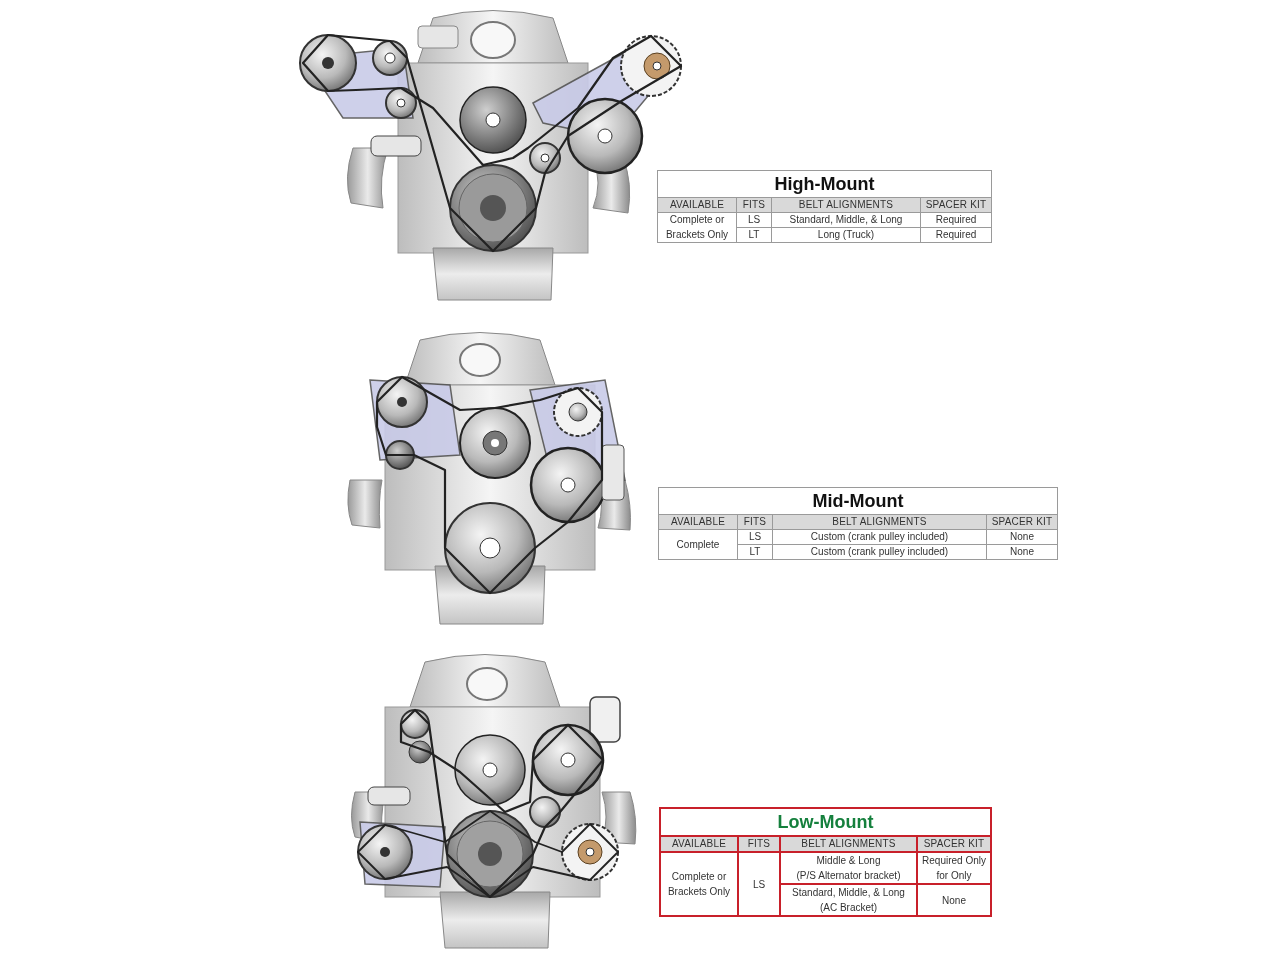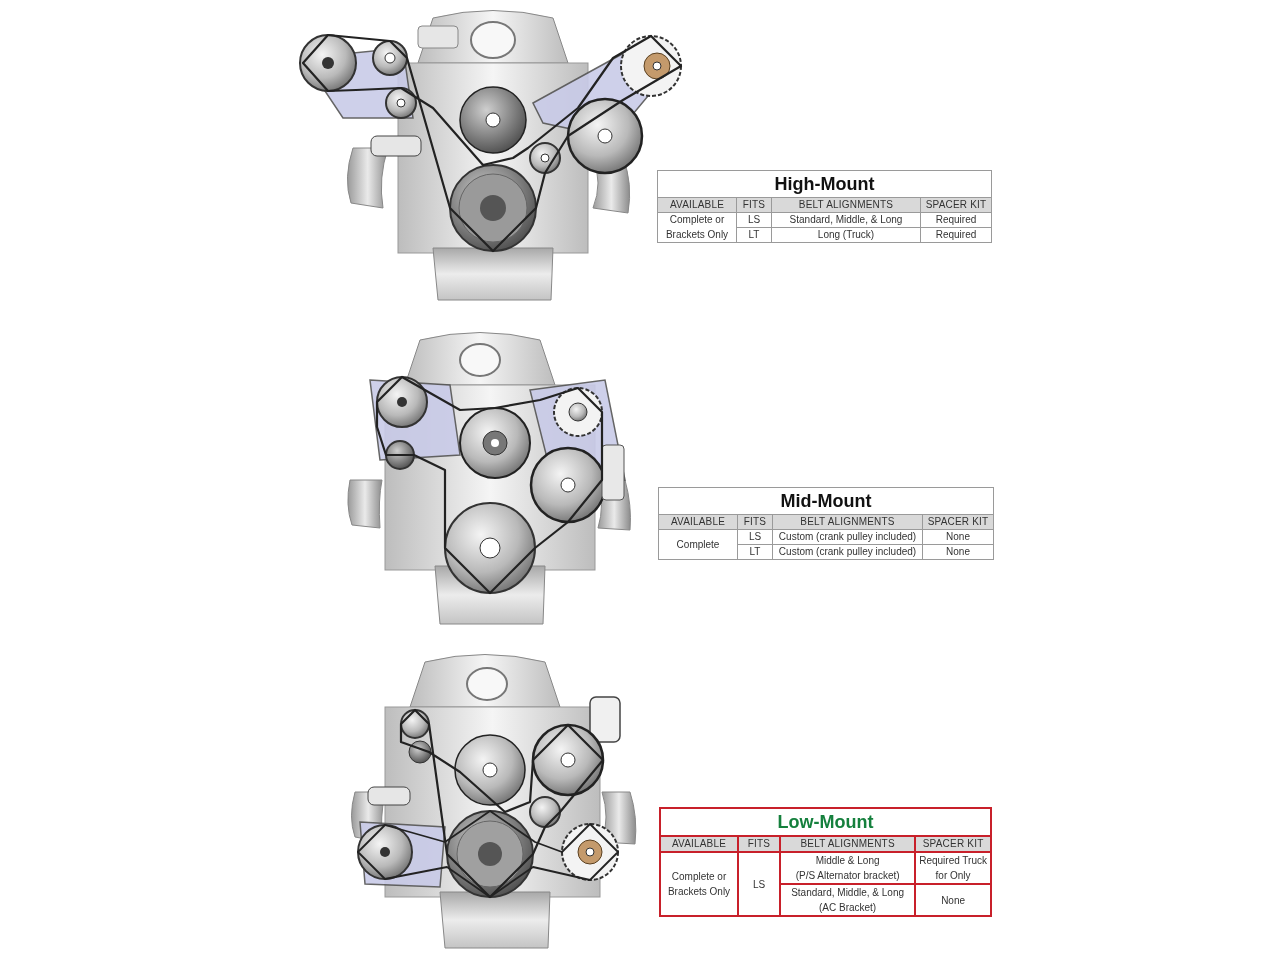--- a/index.html
+++ b/index.html
@@ -179,21 +179,21 @@
     <circle cx="228" cy="155" r="7" fill="#fff" stroke="#333"></circle>
     <rect x="262" y="115" width="22" height="55" rx="4" fill="#e8e8e8" stroke="#555"></rect>
 
     <circle cx="150" cy="218" r="45" fill="url(#gPulley)" stroke="#333" stroke-width="2"></circle>
     <circle cx="150" cy="218" r="10" fill="#fff" stroke="#333"></circle>
 
     <path d="M37 72 L62 47 L120 80 L155 78 L200 70 L238 58 L262 82 L262 150 L228 192 L195 218 L150 263 L105 218 L105 140 L74 125 L46 125 L37 97 Z" fill="none" stroke="#222" stroke-width="2.2" stroke-linejoin="round"></path>
   </svg>
 </div>
 
-<table class="spec-table" style="left:658px; top:487px; width:336px;">
+<table class="spec-table" style="left:658px; top:487px; width:400px;">
   <tbody>
       <tr class="title-row">
     <td colspan="4">Mid-Mount</td>
   </tr>
   <tr class="head-row">
     <th style="width:72px">AVAILABLE</th>
     <th style="width:28px">FITS</th>
     <th>BELT ALIGNMENTS</th>
     <th style="width:64px">SPACER KIT</th>
   </tr>
@@ -268,21 +268,21 @@
     <td rowspan="2">
       <div>Complete or</div>
       <div>Brackets Only</div>
     </td>
     <td rowspan="2">LS</td>
     <td>
       <div>Middle &amp; Long</div>
       <div>(P/S Alternator bracket)</div>
     </td>
     <td>
-      <div>Required Truck</div>
+      <div>Required Only</div>
       <div>for Only</div>
     </td>
   </tr>
   <tr class="body">
     <td>
       <div>Standard, Middle, &amp; Long</div>
       <div>(AC Bracket)</div>
     </td>
     <td>None</td>
   </tr>

